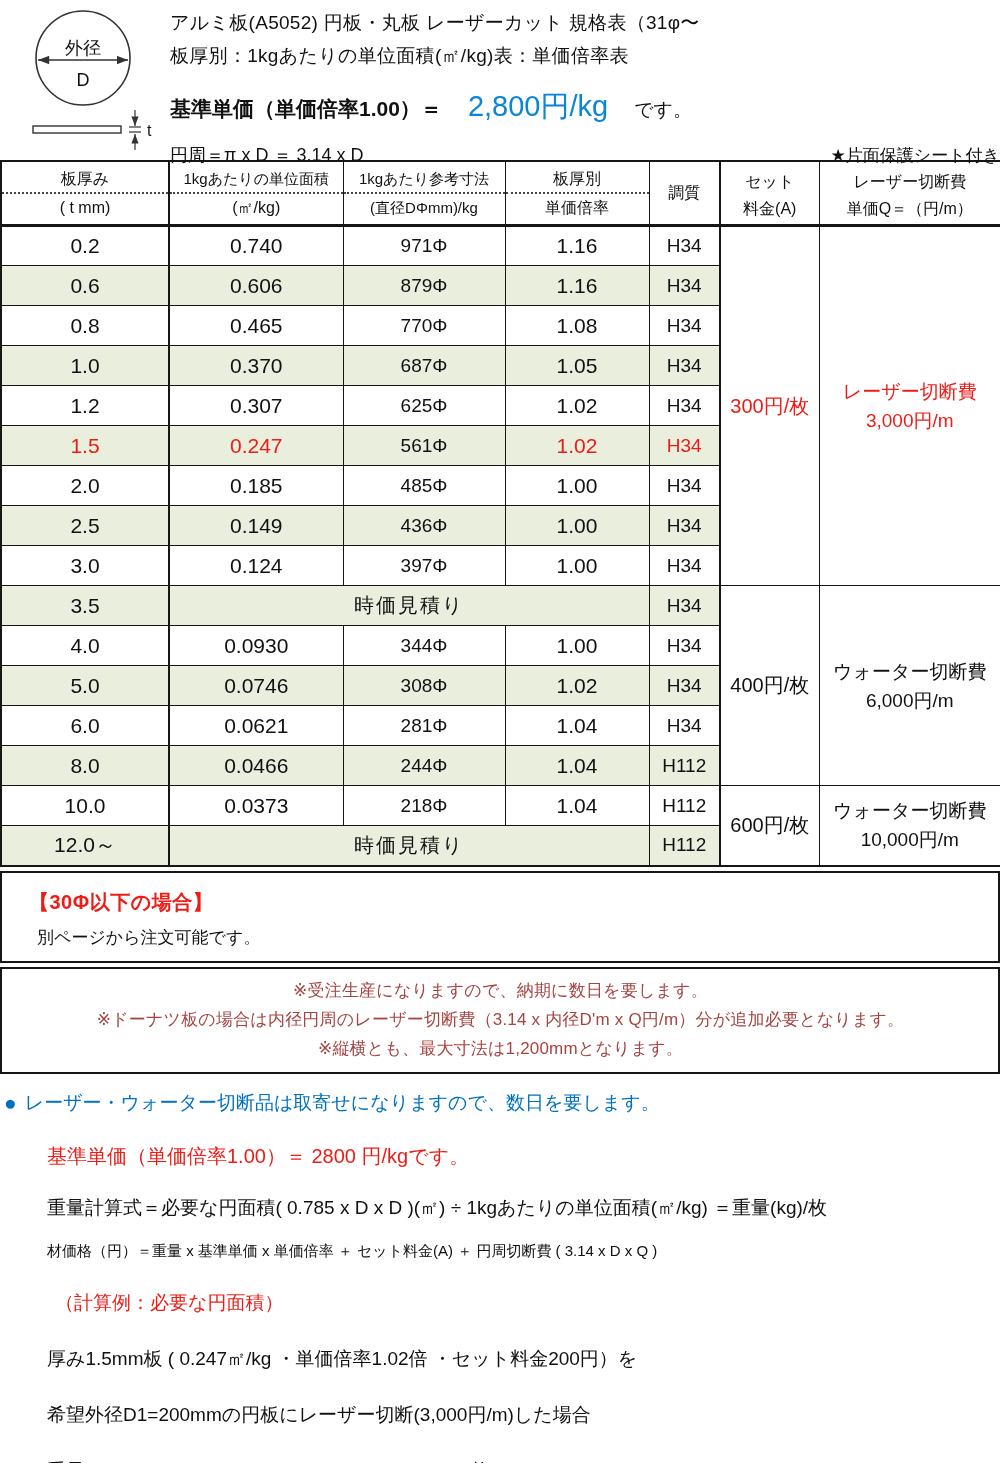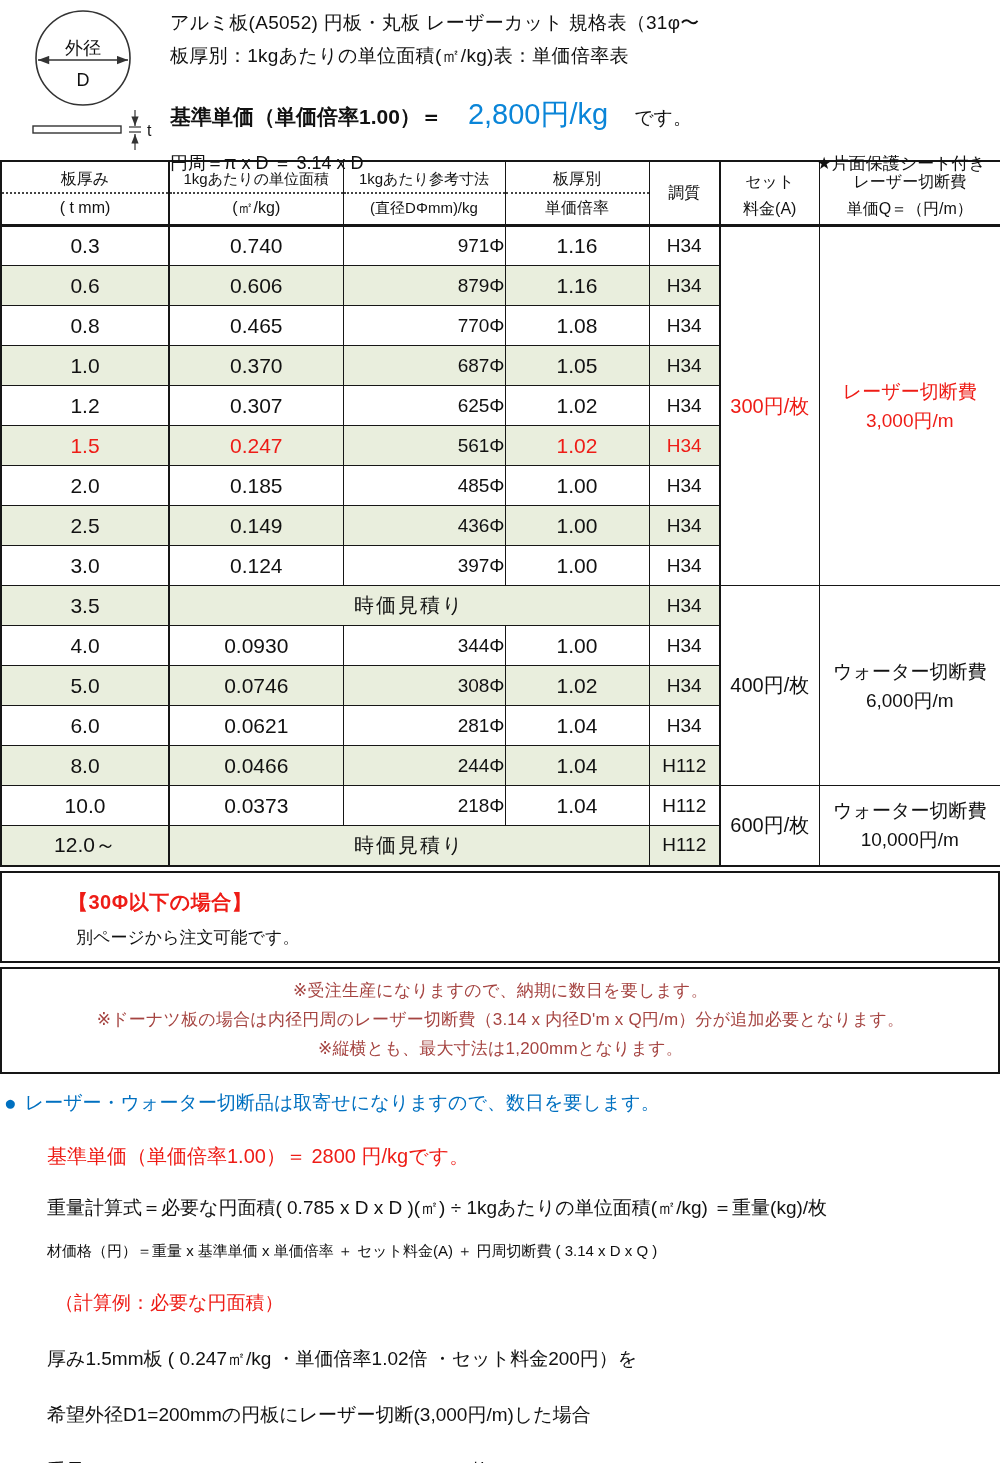--- a/index.html
+++ b/index.html
@@ -10,50 +10,50 @@
   html,body{background:#fff;}
   body{
     width:1000px;height:1463px;overflow:hidden;position:relative;
     font-family:"Liberation Sans","DejaVu Sans",sans-serif;color:#111;
   }
   
   .top{position:relative;height:160px;}
   .diagram{position:absolute;left:7px;top:2px;}
   .titles{margin-left:170px;padding-top:6px;}
   .t-line1,.t-line2{font-size:19px;line-height:33px;letter-spacing:.3px;}
-  .t-line3{margin-top:23px;font-size:21px;font-weight:600;display:flex;align-items:baseline;}
+  .t-line3{margin-top:15px;font-size:21px;font-weight:600;display:flex;align-items:baseline;}
   .t-line3 .bp-val{color:var(--accent-blue);font-size:29px;font-weight:500;margin-left:26px;}
   .t-line3 .bp-suffix{font-size:19px;font-weight:normal;margin-left:26px;}
   .t-line4{margin-top:16px;display:flex;justify-content:space-between;align-items:baseline;
-           font-size:18px;padding-right:14px;gap:16px;}
+           font-size:18px;gap:16px;}
   .star-note{font-size:17px;}
   
   table.spec{width:1000px;border-collapse:collapse;table-layout:fixed;
              border:2px solid var(--bd);}
   .spec th,.spec td{border:1px solid var(--bd);text-align:center;vertical-align:middle;
                     font-weight:normal;overflow:hidden;}
   .spec thead th{border-bottom:3px solid var(--bd);height:64px;padding:0;font-size:16px;line-height:27px;}
   .spec thead .hsep{border-top:2px dotted #444;height:0;width:100%;}
   .spec thead .h-sm{font-size:15px;}
   .spec tbody tr{height:40px;}
   td.d{font-size:21px;}
-  td.ref{font-size:19px;text-align:right;}
+  td.ref{font-size:19px;}
   td.temper{font-size:19px;}
   td.c1{border-right:2px solid var(--bd);}
   td.temper{border-right:2px solid var(--bd);}
   th.c1h,th.c5h{border-right:2px solid var(--bd);}
   tr.g td.d{background:var(--row-green);}
   tr.red-row td.d{color:var(--red);}
   tr.red-row td.k{color:#111;}
   td.quote{font-size:20px;letter-spacing:2px;}
   td.fee{background:#fff;font-size:20px;}
   td.fee.red{color:var(--red);}
   td.cutfee{font-size:19px;line-height:29px;}
   
-  .box1{margin-top:4px;border:2px solid var(--bd);height:92px;padding:16px 0 0 66px;}
+  .box1{margin-top:4px;border:2px solid var(--bd);height:92px;padding:16px 0 0 27px;}
   .box1 .b1-title{color:var(--red);font-size:20px;font-weight:bold;letter-spacing:.5px;}
   .box1 .b1-body{font-size:17px;margin:10px 0 0 8px;}
   .box2{margin-top:4px;border:2px solid var(--bd);padding:7px 6px 9px 7px;}
   .box2 div{color:var(--brick-red);font-size:17px;line-height:29px;letter-spacing:.2px;text-align:center;}
   .ship{margin:16px 0 0 4px;color:var(--note-blue);font-size:19px;display:flex;align-items:center;}
   .ship .bullet{font-size:21px;margin-right:8px;}
   
   .calc{padding-left:47px;}
   .calc .red-line{margin-top:27px;color:var(--red);font-size:20px;}
   .calc .f1{margin-top:25px;font-size:19px;}
@@ -145,21 +145,21 @@
         <div>料金(A)</div>
       </th>
       <th>
         <div style="padding-top:4px">レーザー切断費</div>
         <div>単価Q＝（円/m）</div>
       </th>
     </tr>
   </thead>
   <tbody>
     <tr>
-      <td class="d c1">0.3</td>
+      <td class="d c1">0.2</td>
       <td class="d">0.740</td>
       <td class="d ref">971Φ</td>
       <td class="d">1.16</td>
       <td class="d temper">H34</td>
       <td class="fee red" rowspan="9">300円/枚</td>
       <td class="fee cutfee red" rowspan="9">
         <div>レーザー切断費</div>
         <div>3,000円/m</div>
       </td>
     </tr>

